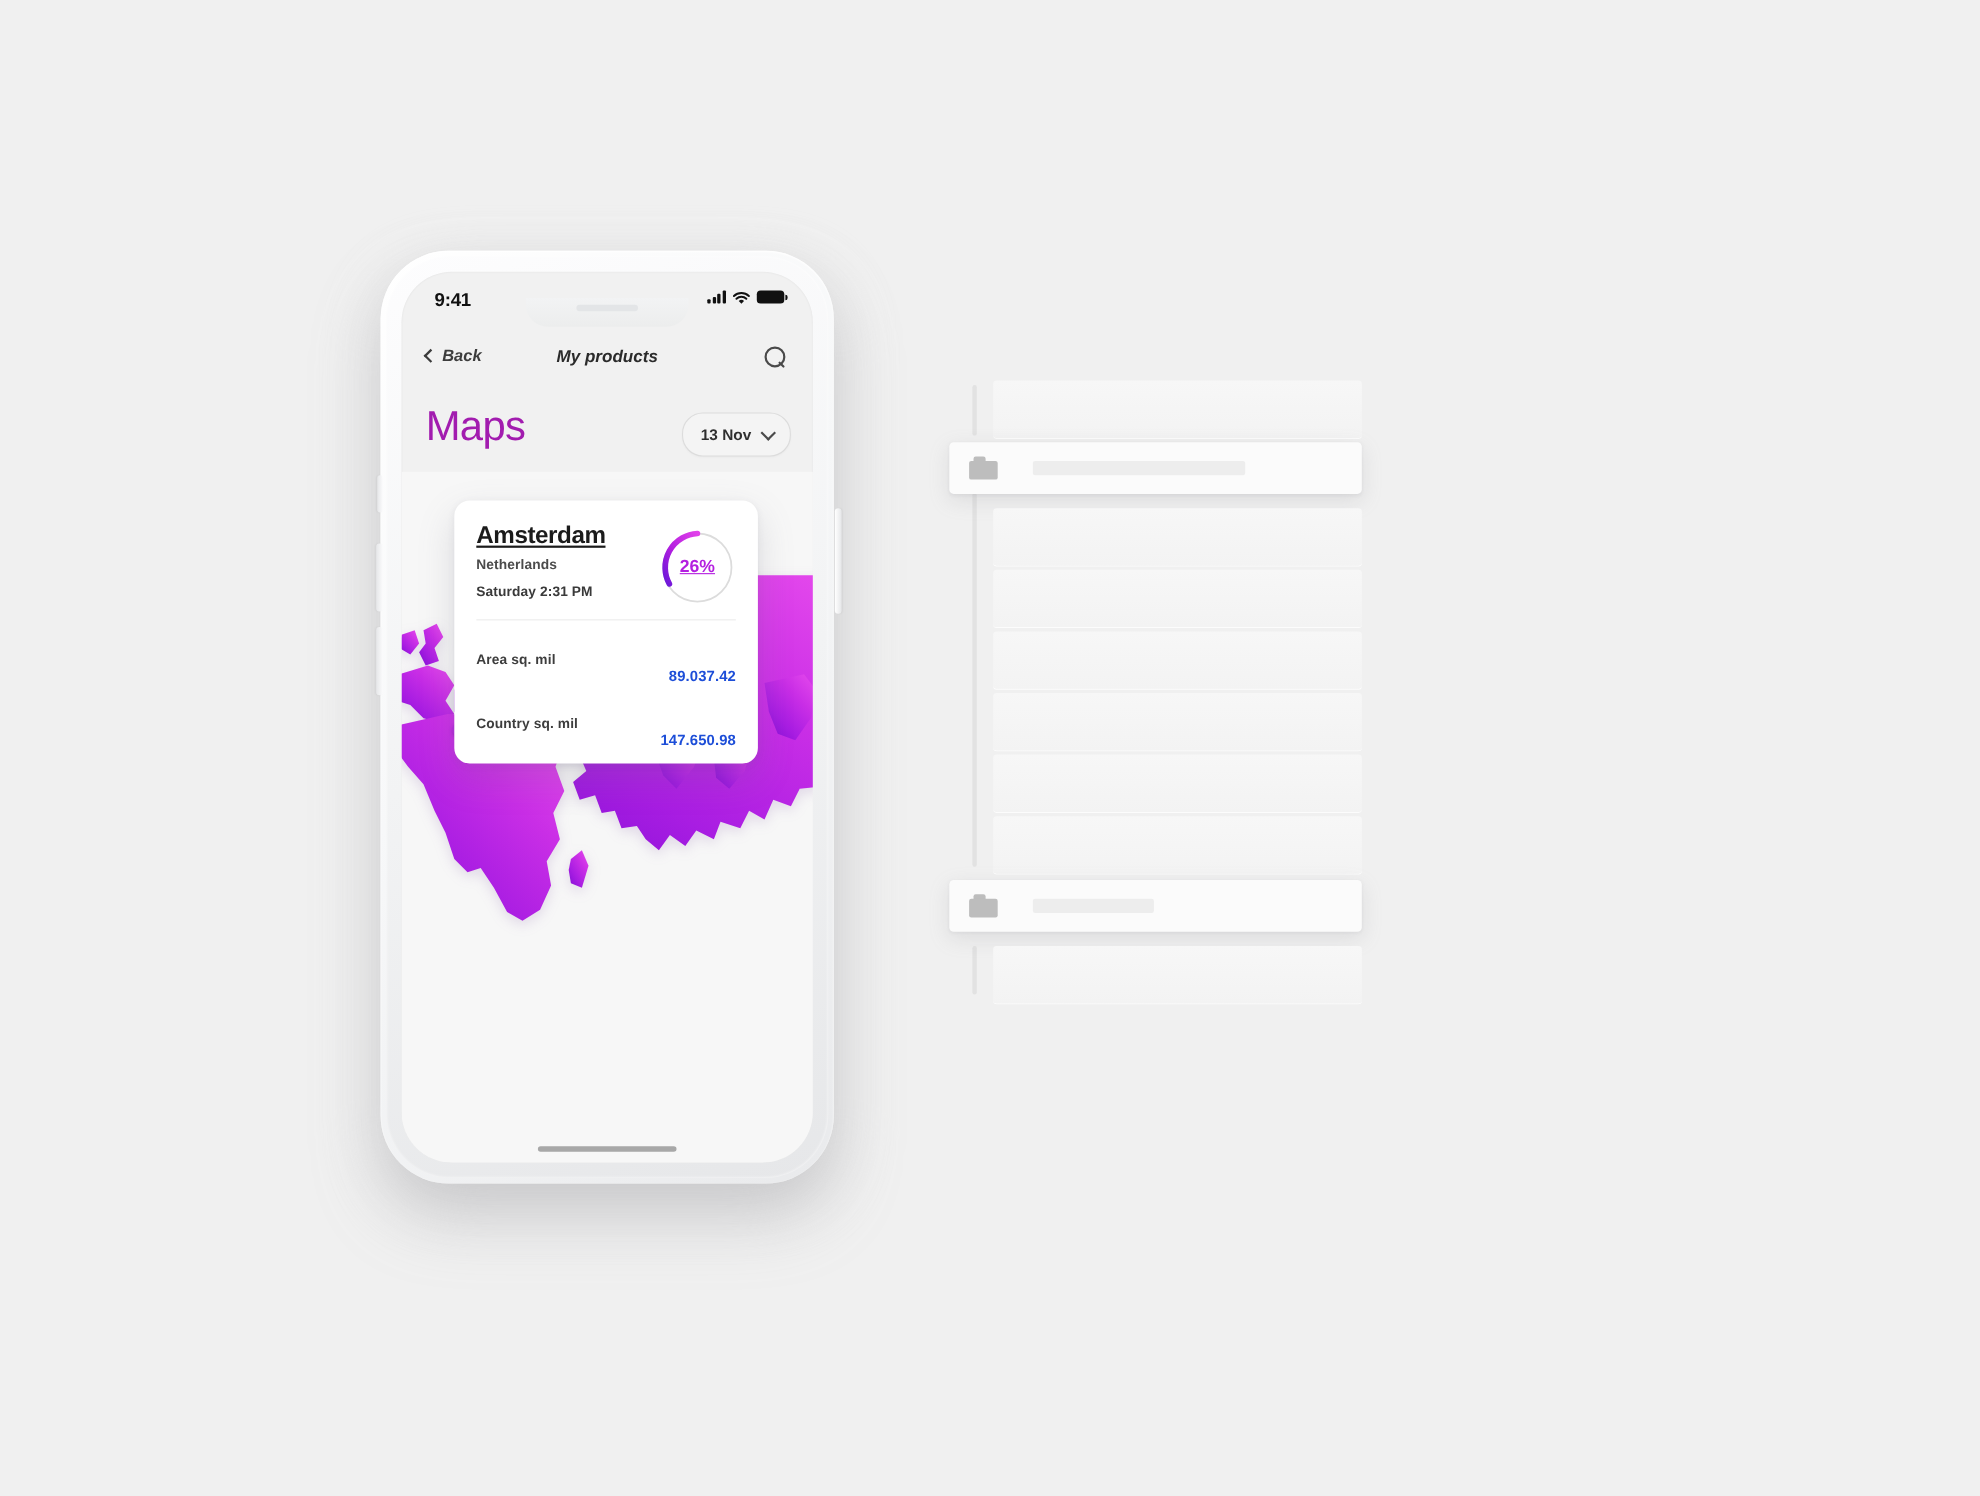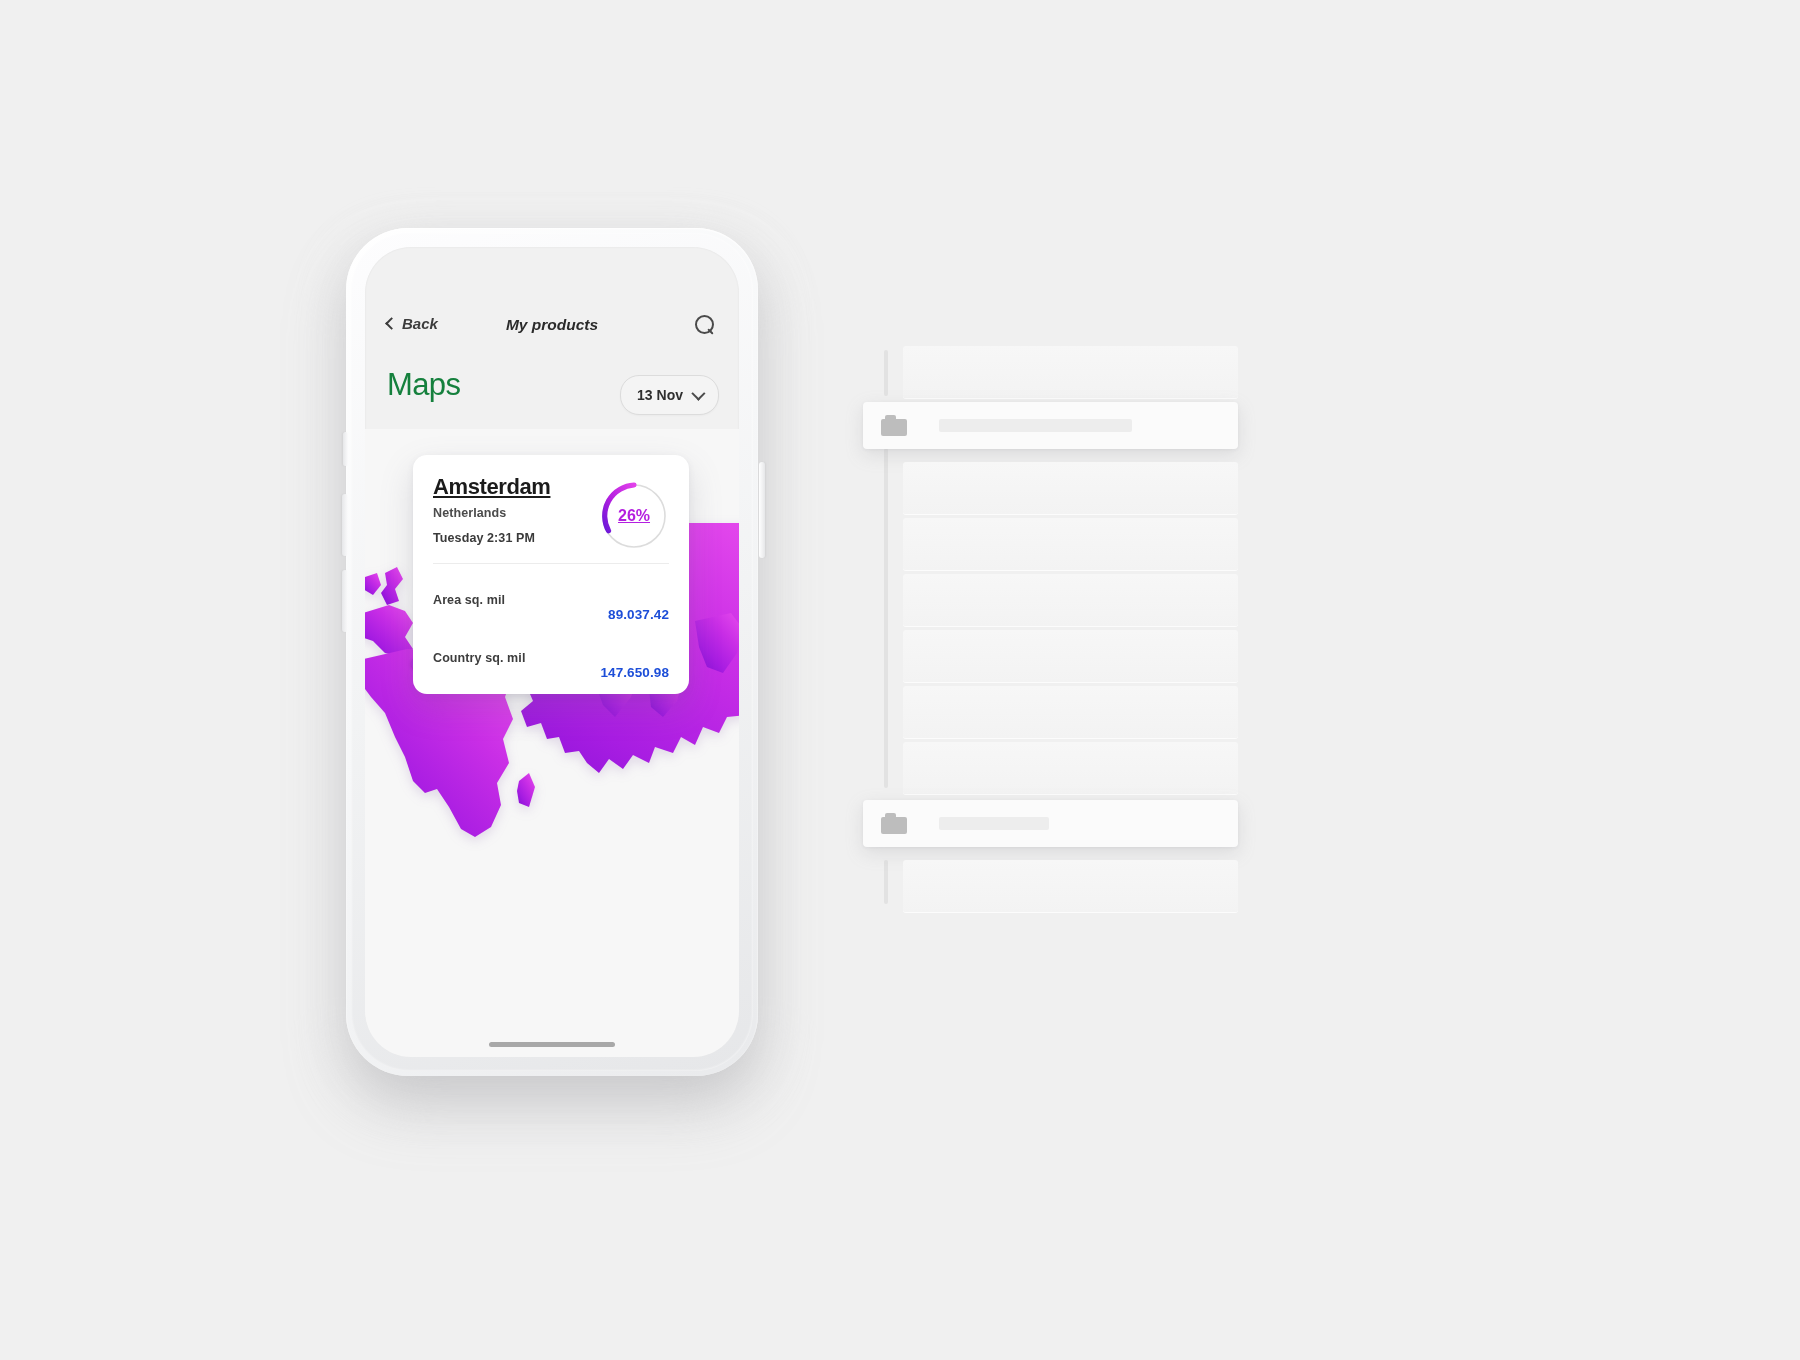--- a/index.html
+++ b/index.html
@@ -81,21 +81,21 @@
   .nav-title{position:absolute;left:50%;top:11px;transform:translateX(-50%);
     font-size:15.5px;font-weight:bold;color:#2b2b2b;white-space:nowrap;}
   .nav-search{position:absolute;right:22px;top:10px;width:22px;height:22px;cursor:pointer;}
   .nav-search .lens{position:absolute;left:0;top:0;width:15px;height:15px;border-radius:50%;
     border:2px solid #4a4a4a;}
   .nav-search .handle{position:absolute;left:13px;top:13px;width:7px;height:2px;
     background:#4a4a4a;border-radius:2px;transform:rotate(45deg);transform-origin:left center;}
 
   
   .sect{position:absolute;left:0;top:110px;width:374px;height:70px;}
-  .sect-title{position:absolute;left:22px;top:10px;font-size:31px;color:#15803d;
+  .sect-title{position:absolute;left:22px;top:10px;font-size:38px;color:#a21caf;
     font-weight:400;letter-spacing:-.6px;}
   .date-pill{
     position:absolute;right:20px;top:18px;height:38px;padding:0 16px;border-radius:19px;
     border:1.4px solid #dcdcdc;background:#f4f4f4;display:flex;align-items:center;gap:9px;
     font-size:14px;font-weight:bold;color:#2f2f2f;cursor:pointer;
     box-shadow:0 1px 2px rgba(0,0,0,.03);
   }
   .chev-down{display:inline-block;width:8px;height:8px;border-right:2.2px solid #4a4a4a;
     border-bottom:2.2px solid #4a4a4a;transform:rotate(45deg) translateY(-2px);}
 
@@ -163,20 +163,41 @@
     <div class="phone-body"></div>
     <div class="phone-inner-ring"></div>
 
     <div class="btn-mute"></div>
     <div class="btn-vol-up"></div>
     <div class="btn-vol-dn"></div>
     <div class="btn-power"></div>
 
     <div class="screen">
 
+      <div class="statusbar">
+        <div class="notch"></div>
+        <div class="notch-speaker"></div>
+        <div class="sb-time">9:41</div>
+        <div class="sb-right">
+          <span class="signal">
+            <i></i>
+              <i></i>
+              <i></i>
+              <i></i>
+          </span>
+          <span class="wifi">
+            <svg width="16" height="12" viewBox="0 0 16 12">
+              <path d="M8 11.2 5.6 8.6a3.4 3.4 0 0 1 4.8 0L8 11.2z" fill="#111"></path>
+              <path d="M3.5 6.6a6.4 6.4 0 0 1 9 0" stroke="#111" stroke-width="1.8" fill="none" stroke-linecap="round"></path>
+              <path d="M1.2 4.1a9.8 9.8 0 0 1 13.6 0" stroke="#111" stroke-width="1.8" fill="none" stroke-linecap="round"></path>
+            </svg>
+          </span>
+          <span class="battery"></span>
+        </div>
+      </div>
 
       <div class="navbar">
         <div class="nav-back">
           <span class="chev-left"></span>
           <span>Back</span>
         </div>
         <div class="nav-title">My products</div>
         <div class="nav-search">
           <span class="lens"></span>
           <span class="handle"></span>
@@ -241,21 +262,21 @@
         </svg>
 
         <div class="pin">
           <span class="pin-tail"></span>
           <span class="pin-head"></span>
         </div>
 
         <div class="card">
           <div class="card-city">Amsterdam</div>
           <div class="card-country">Netherlands</div>
-          <div class="card-time">Tuesday 2:31 PM</div>
+          <div class="card-time">Saturday 2:31 PM</div>
 
           <div class="donut">
             <svg width="74" height="74" viewBox="0 0 74 74">
               <defs>
                 <linearGradient id="arcgrad" x1="1" y1="0" x2="0" y2="1">
                   <stop offset="0%" stop-color="#e141ea"></stop>
                   <stop offset="55%" stop-color="#b41fe0"></stop>
                   <stop offset="100%" stop-color="#6a18d8"></stop>
                 </linearGradient>
               </defs>

